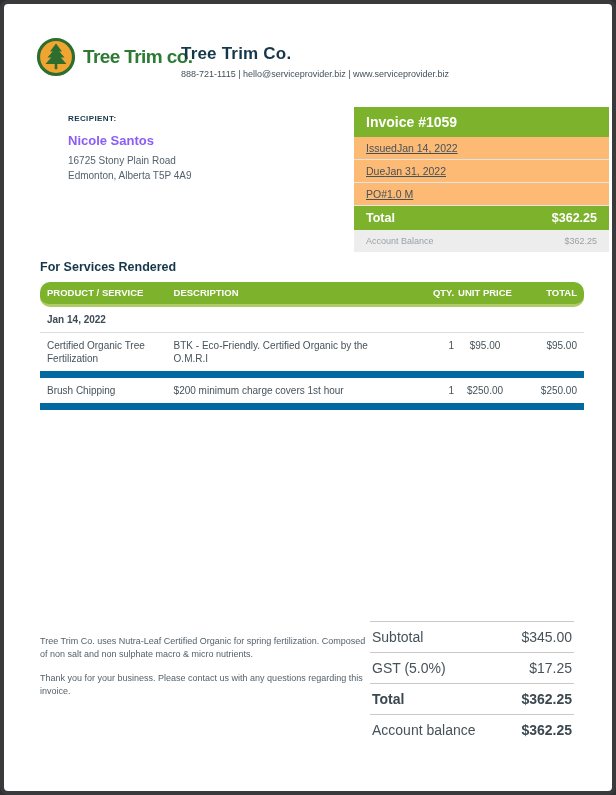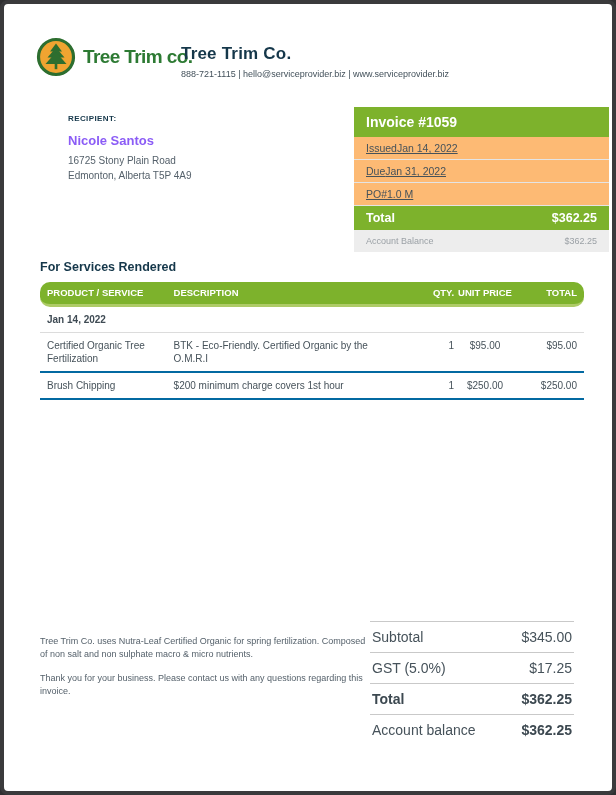--- a/index.html
+++ b/index.html
@@ -33,21 +33,21 @@
            padding:5px 12px;font-size:10.5px;color:#46525a;text-decoration:underline;}
   .inv-total{display:flex;justify-content:space-between;background:var(--green);color:#fff;
              font-size:12.5px;font-weight:bold;padding:5px 12px;}
   .inv-balance{display:flex;justify-content:space-between;background:#ededed;color:#9ba1a6;
                font-size:9px;padding:6px 12px;}
   
   .services{position:absolute;left:36px;top:256px;width:544px;}
   .section-title{font-size:12.5px;font-weight:bold;color:#15374a;margin-bottom:8px;}
   .tbl-head{display:flex;background:var(--green);color:#fff;font-size:9.5px;font-weight:bold;
             padding:5px 7px;border-bottom:3px solid #aecb67;box-sizing:border-box;line-height:1.25;border-radius:10px;}
-  .tbl-row{display:flex;font-size:10px;color:#46525a;padding:6px 7px;border-bottom:2px solid #0369a1;
+  .tbl-row{display:flex;font-size:10px;color:#46525a;padding:6px 7px;border-bottom:7px solid #0369a1;
            box-sizing:border-box;line-height:1.3;}
   .group-row{font-size:10px;font-weight:bold;color:#3f4b54;padding:7px 7px;border-bottom:1px solid #dcdcdc;}
   .c-prod{width:128px;padding-right:10px;}
   .c-desc{width:250px;padding-right:10px;}
   .c-qty{width:47px;text-align:right;}
   .c-unit{width:68px;text-align:center;}
   .c-total{width:67px;text-align:right;}
   
   .footer{position:absolute;left:36px;top:617px;width:544px;display:flex;justify-content:flex-start;}
   .notes{width:330px;font-size:9px;color:#55616b;line-height:1.4;padding-top:14px;}

